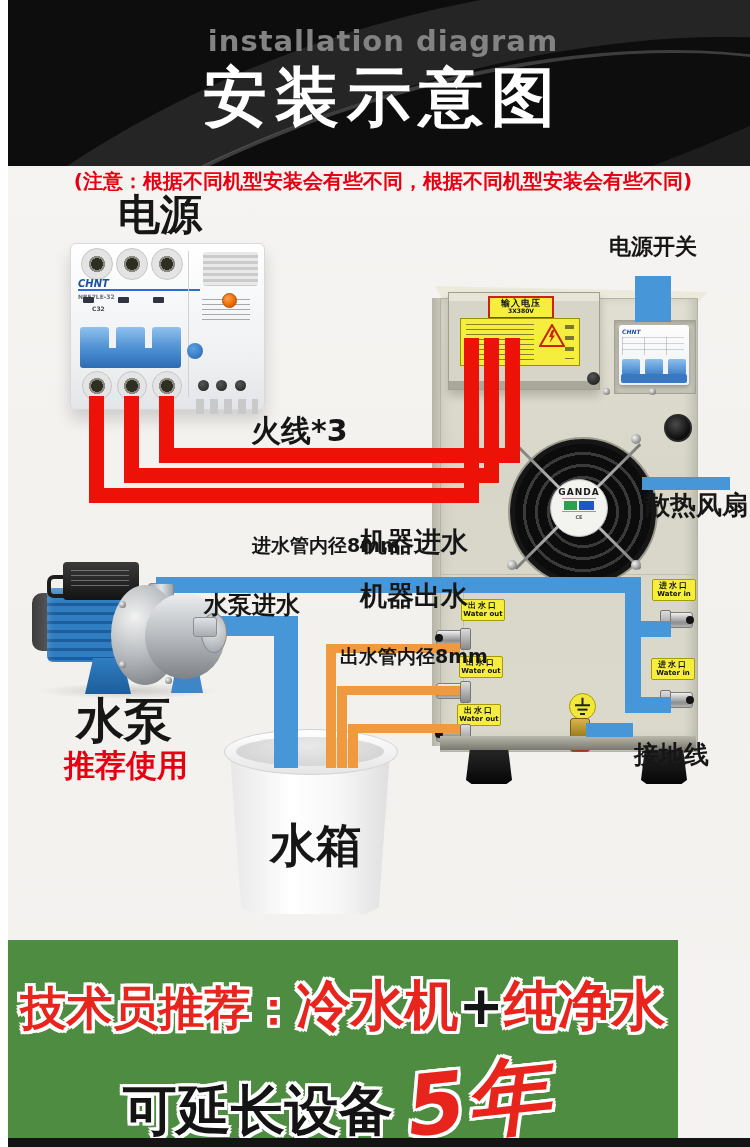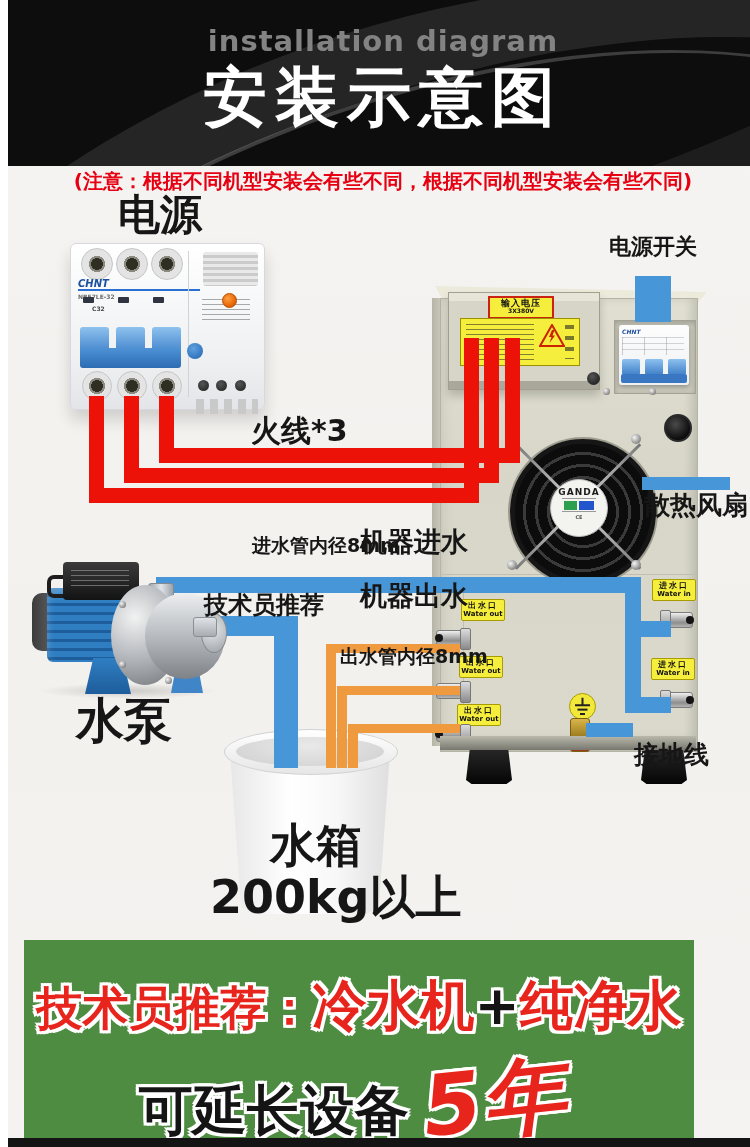--- a/index.html
+++ b/index.html
@@ -96,21 +96,21 @@
   .p-box-l{position:absolute;left:8px;top:8px;width:58px;height:20px;background:repeating-linear-gradient(180deg,rgba(180,180,180,0.5) 0 1px,transparent 1px 5px);}
   .p-handle{position:absolute;left:24px;top:20px;width:20px;height:15px;border:4px solid #1d1d1d;border-radius:7px;}
   .p-flange{position:absolute;left:88px;top:30px;width:68px;height:100px;border-radius:50%;background:radial-gradient(circle at 35% 32%,#f2f2f2,#aeb2b7 55%,#71757a);}
   .p-cone{position:absolute;left:122px;top:38px;width:80px;height:86px;border-radius:50%;background:linear-gradient(180deg,#eceef0,#b2b6ba 55%,#7e8287);}
   .p-ring{position:absolute;left:178px;top:58px;width:24px;height:38px;border-radius:50%;background:radial-gradient(circle at 40% 40%,#e8eaec,#9ba0a5);border:1px solid #868b90;}
   .p-topport{position:absolute;left:125px;top:28px;width:24px;height:16px;background:linear-gradient(90deg,#9aa2aa,#e2e6ea 50%,#9aa2aa);border:1px solid #848a90;border-radius:3px;}
   .p-frontport{position:absolute;left:170px;top:62px;width:22px;height:18px;background:linear-gradient(180deg,#dfe3e7,#a9adb2);border:1px solid #8a8f94;border-radius:3px;}
   .p-foot{position:absolute;left:62px;top:103px;width:46px;height:36px;background:linear-gradient(180deg,#2f7ec2,#1e5d9b);clip-path:polygon(18% 0,82% 0,100% 100%,0 100%);}
   .p-foot2{position:absolute;left:148px;top:118px;width:32px;height:20px;background:#3f85c8;clip-path:polygon(12% 0,88% 0,100% 100%,0 100%);}
   
-  .banner{position:absolute;left:16px;top:940px;width:670px;height:198px;background:#4d8c41;}
+  .banner{position:absolute;left:0;top:940px;width:670px;height:198px;background:#4d8c41;}
   .b-line{position:absolute;left:0;right:0;display:flex;justify-content:center;align-items:baseline;}
   .ol{text-shadow:-3px -3px 0 #fff,3px -3px 0 #fff,-3px 3px 0 #fff,3px 3px 0 #fff,-3px 0 0 #fff,3px 0 0 #fff,0 -3px 0 #fff,0 3px 0 #fff;}
   .b-red{color:#e8251d;font-weight:bold;}
   .b-black{color:#141414;font-weight:bold;}
   .b-five{font-size:84px;font-style:italic;transform:rotate(-6deg);display:inline-block;margin:0 14px;}
   .bottom-strip{position:absolute;left:0;top:1138px;width:750px;height:9px;background:#141414;}
 </style>
 </head>
 <body>
 
@@ -317,26 +317,26 @@
     <div class="screw" style="left:142px;top:122px;width:7px;height:7px;"></div>
   </div>
 
   <div class="txt" style="left:110px;top:192px;font-size:42px;">电源</div>
   <div class="txt" style="left:601px;top:235px;font-size:22px;">电源开关</div>
   <div class="txt" style="left:243px;top:414px;font-size:30px;">火线*3</div>
   <div class="txt" style="left:636px;top:491px;font-size:26px;">散热风扇</div>
   <div class="txt" style="left:244px;top:535px;font-size:19px;">进水管内径8mm</div>
   <div class="txt" style="left:352px;top:527px;font-size:27px;">机器进水</div>
   <div class="txt" style="left:352px;top:581px;font-size:27px;">机器出水</div>
-  <div class="txt" style="left:196px;top:592px;font-size:24px;">技术员推荐</div>
+  <div class="txt" style="left:196px;top:592px;font-size:24px;">水泵进水</div>
   <div class="txt" style="left:332px;top:646px;font-size:19px;">出水管内径8mm</div>
   <div class="txt" style="left:626px;top:741px;font-size:25px;">接地线</div>
   <div class="txt" style="left:68px;top:694px;font-size:48px;">水泵</div>
+  <div class="txt redtxt" style="left:56px;top:748px;font-size:31px;">推荐使用</div>
   <div class="txt" style="left:262px;top:820px;font-size:46px;">水箱</div>
-  <div class="txt" style="left:202px;top:872px;font-size:46px;">200kg以上</div>
 
   <div class="banner">
     <div class="b-line" style="top:30px;">
       <span class="b-red ol" style="font-size:46px;">技术员推荐：</span>
       <span class="b-red ol" style="font-size:54px;">冷水机</span>
       <span class="b-black ol" style="font-size:54px;">+</span>
       <span class="b-red ol" style="font-size:54px;">纯净水</span>
     </div>
     <div class="b-line" style="top:104px;">
       <span class="b-black ol" style="font-size:54px;">可延长设备</span>

